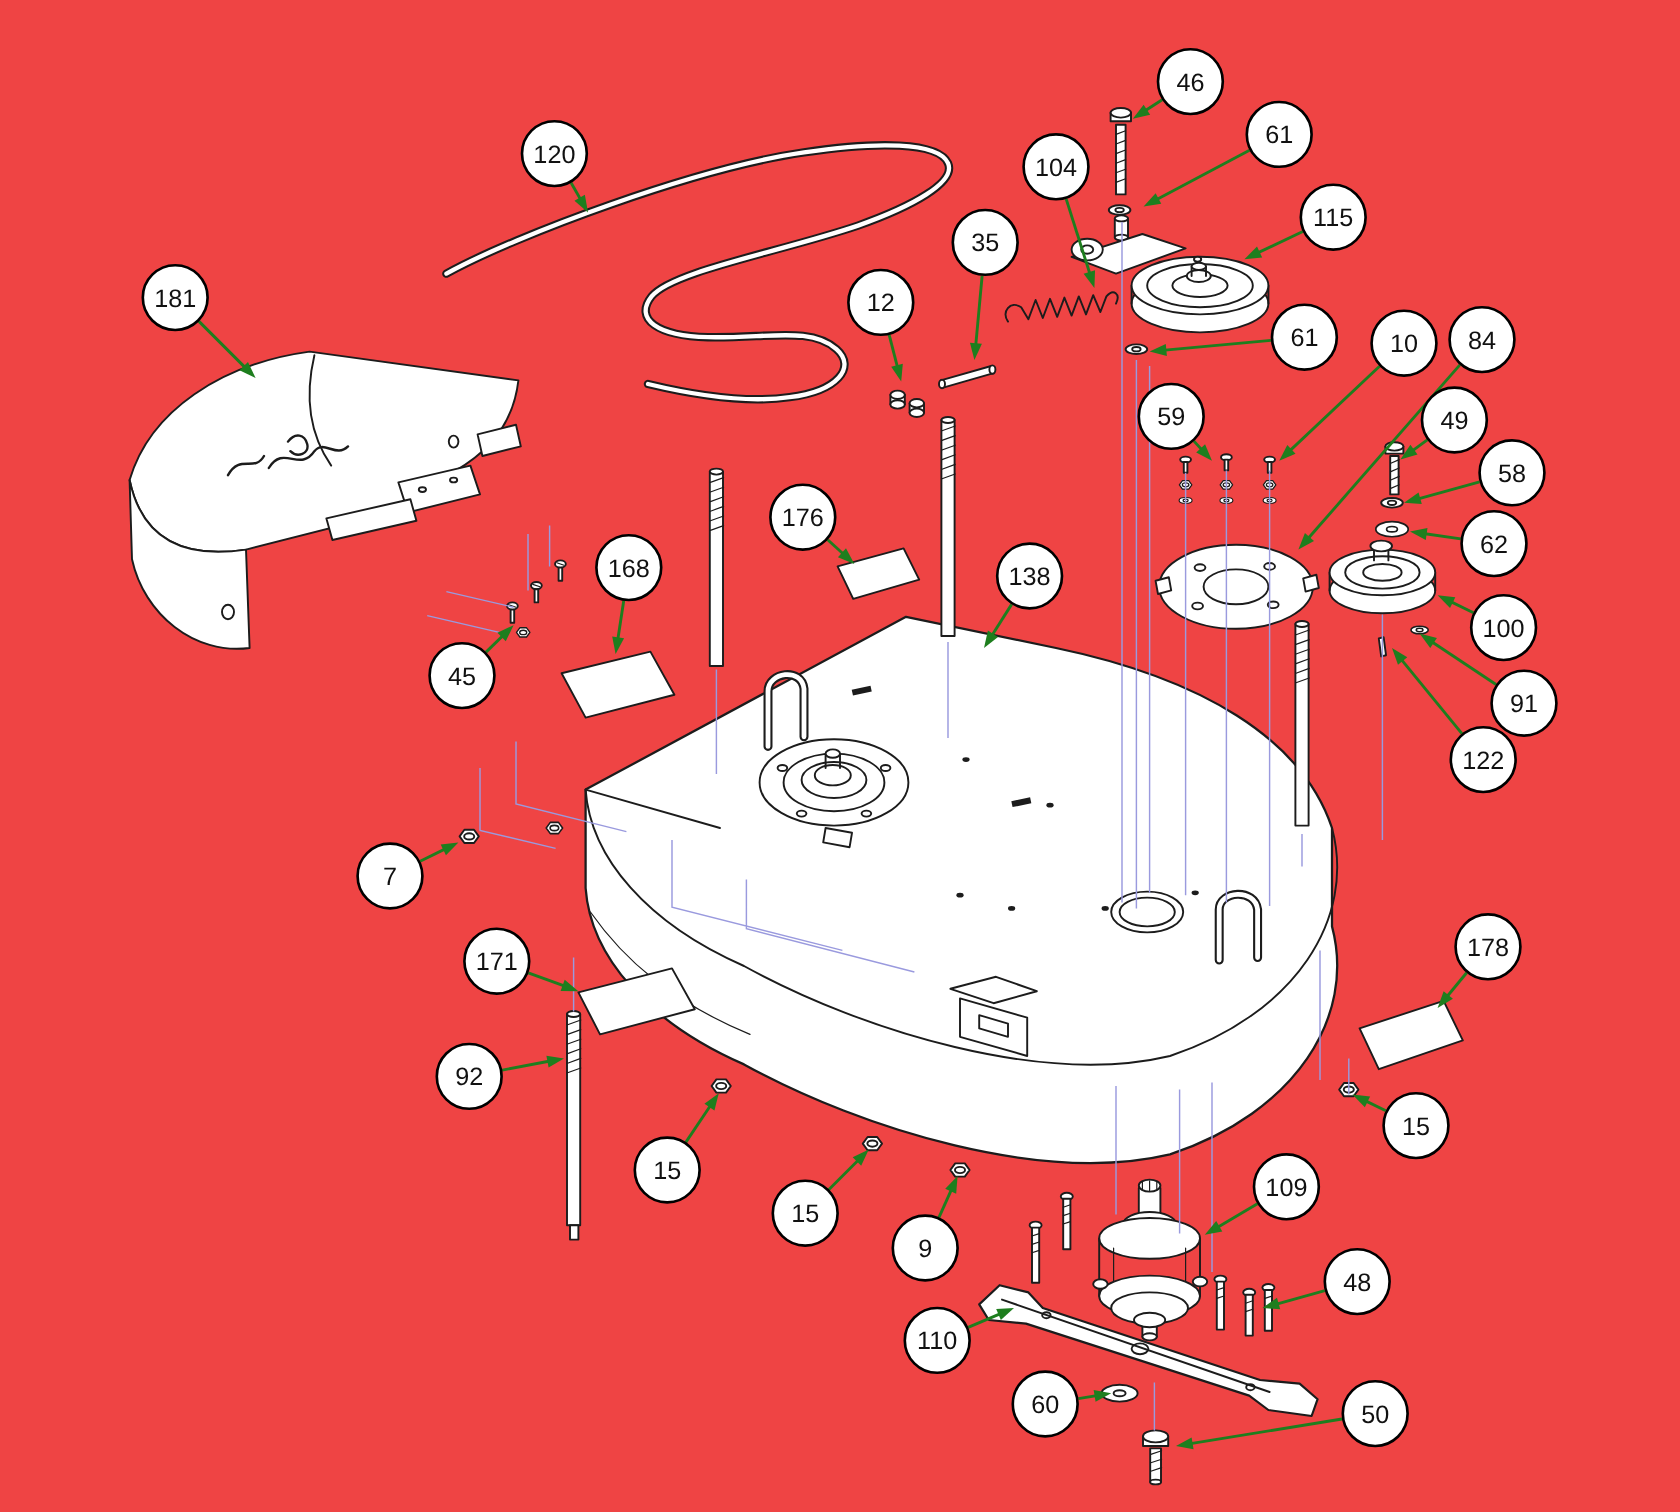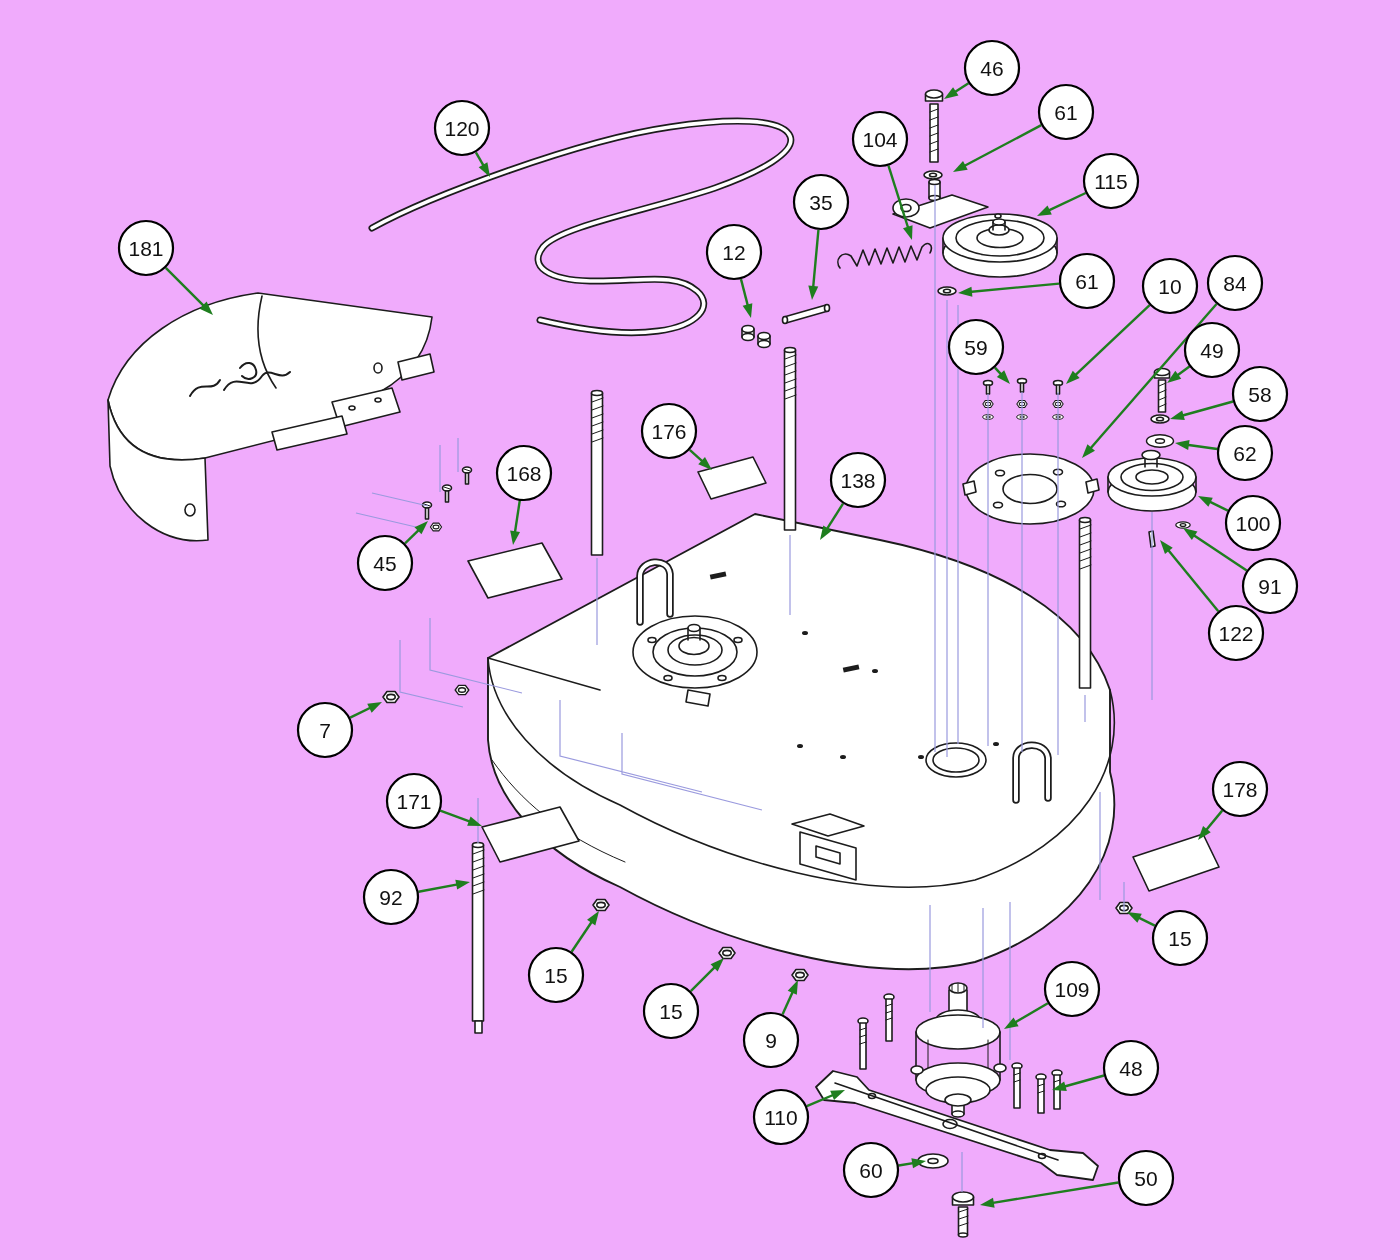--- a/index.html
+++ b/index.html
@@ -1,16 +1,16 @@
 <!DOCTYPE html>
 <html><head>
 <meta charset="utf-8">
 <style>
   html,body{margin:0;padding:0;background:#ffffff;font-family:"Liberation Sans",sans-serif;}
-  .stage{position:relative;width:1400px;height:1260px;background:#f0abfc;overflow:hidden;}
+  .stage{position:relative;width:1400px;height:1260px;background:#ef4444;overflow:hidden;}
   svg{display:block;}
   .ln{fill:none;stroke:#1c1c1c;stroke-width:1.6;stroke-linecap:round;stroke-linejoin:round;}
   .fw{fill:#ffffff;stroke:#1c1c1c;stroke-width:1.6;stroke-linejoin:round;}
   .thin{fill:none;stroke:#1c1c1c;stroke-width:1;stroke-linecap:round;}
   .dk{fill:#1c1c1c;stroke:none;}
   .belt-outer{fill:none;stroke:#1c1c1c;stroke-width:7;stroke-linecap:round;}
   .belt-inner{fill:none;stroke:#ffffff;stroke-width:3.6;stroke-linecap:round;}
   .rod-outer{fill:none;stroke:#1c1c1c;stroke-width:7.5;stroke-linecap:round;}
   .rod-inner{fill:none;stroke:#ffffff;stroke-width:4;stroke-linecap:round;}
   .guide{fill:none;stroke:#9a9ade;stroke-width:1.2;}

